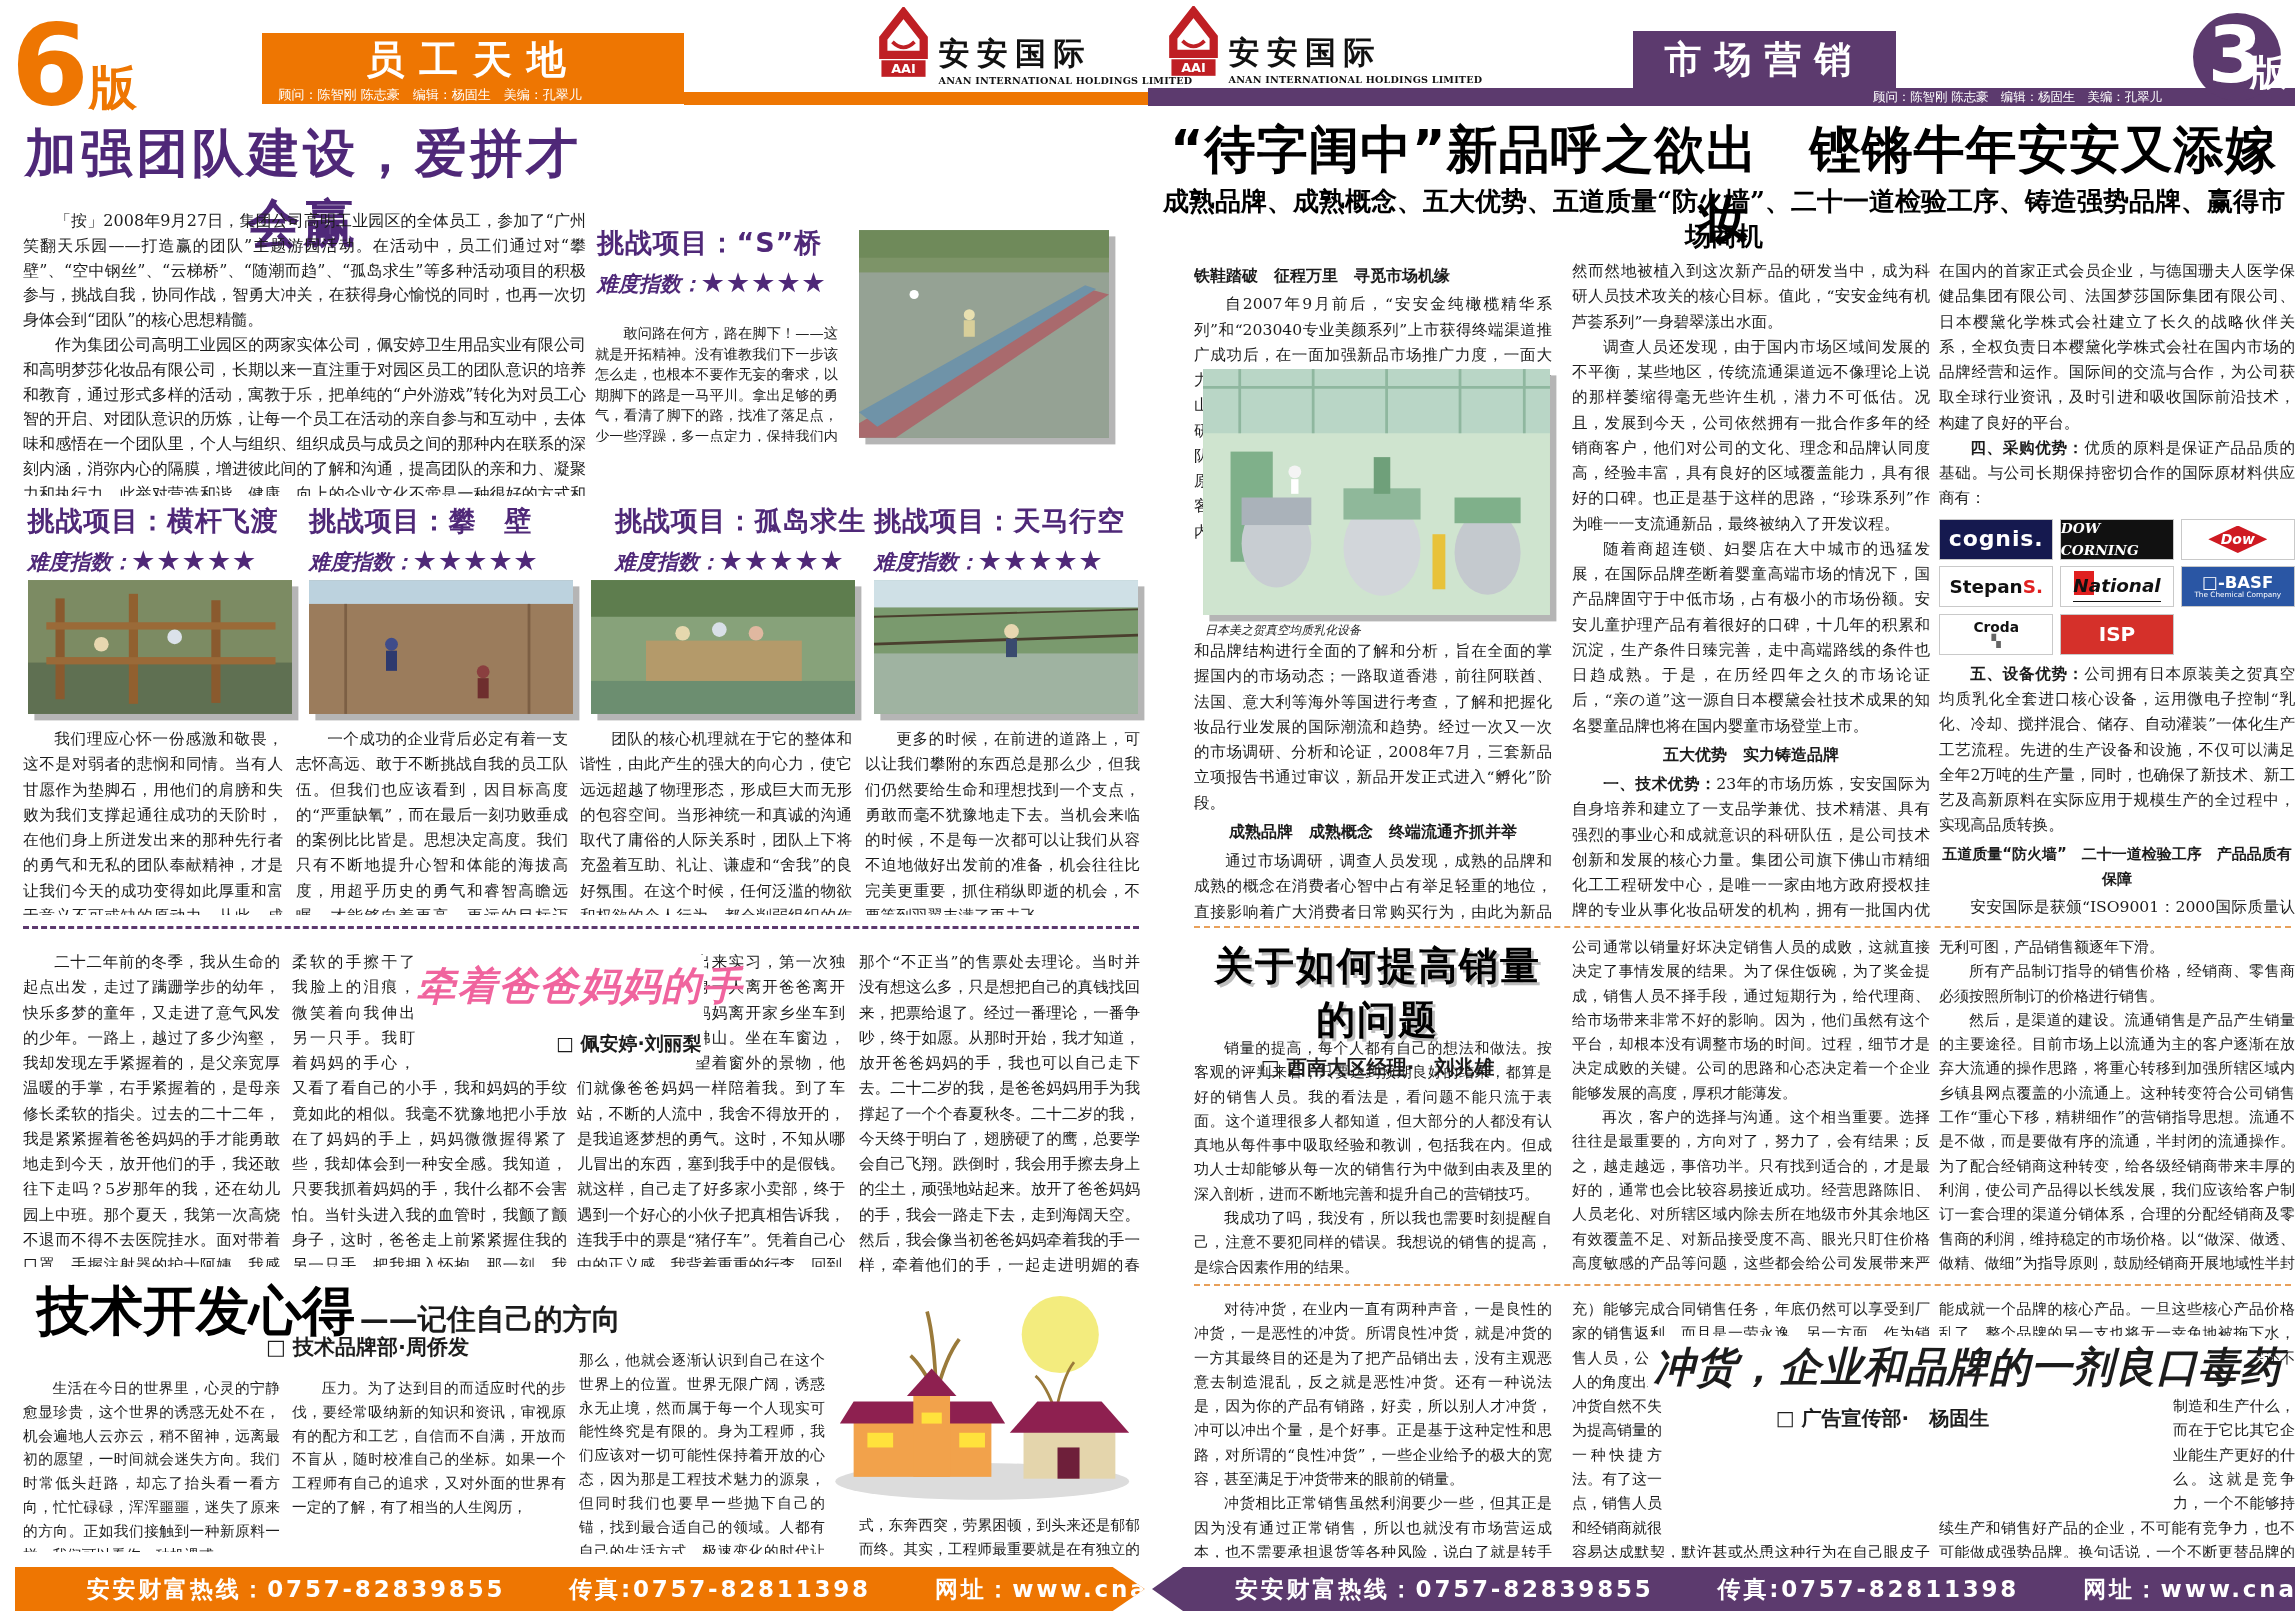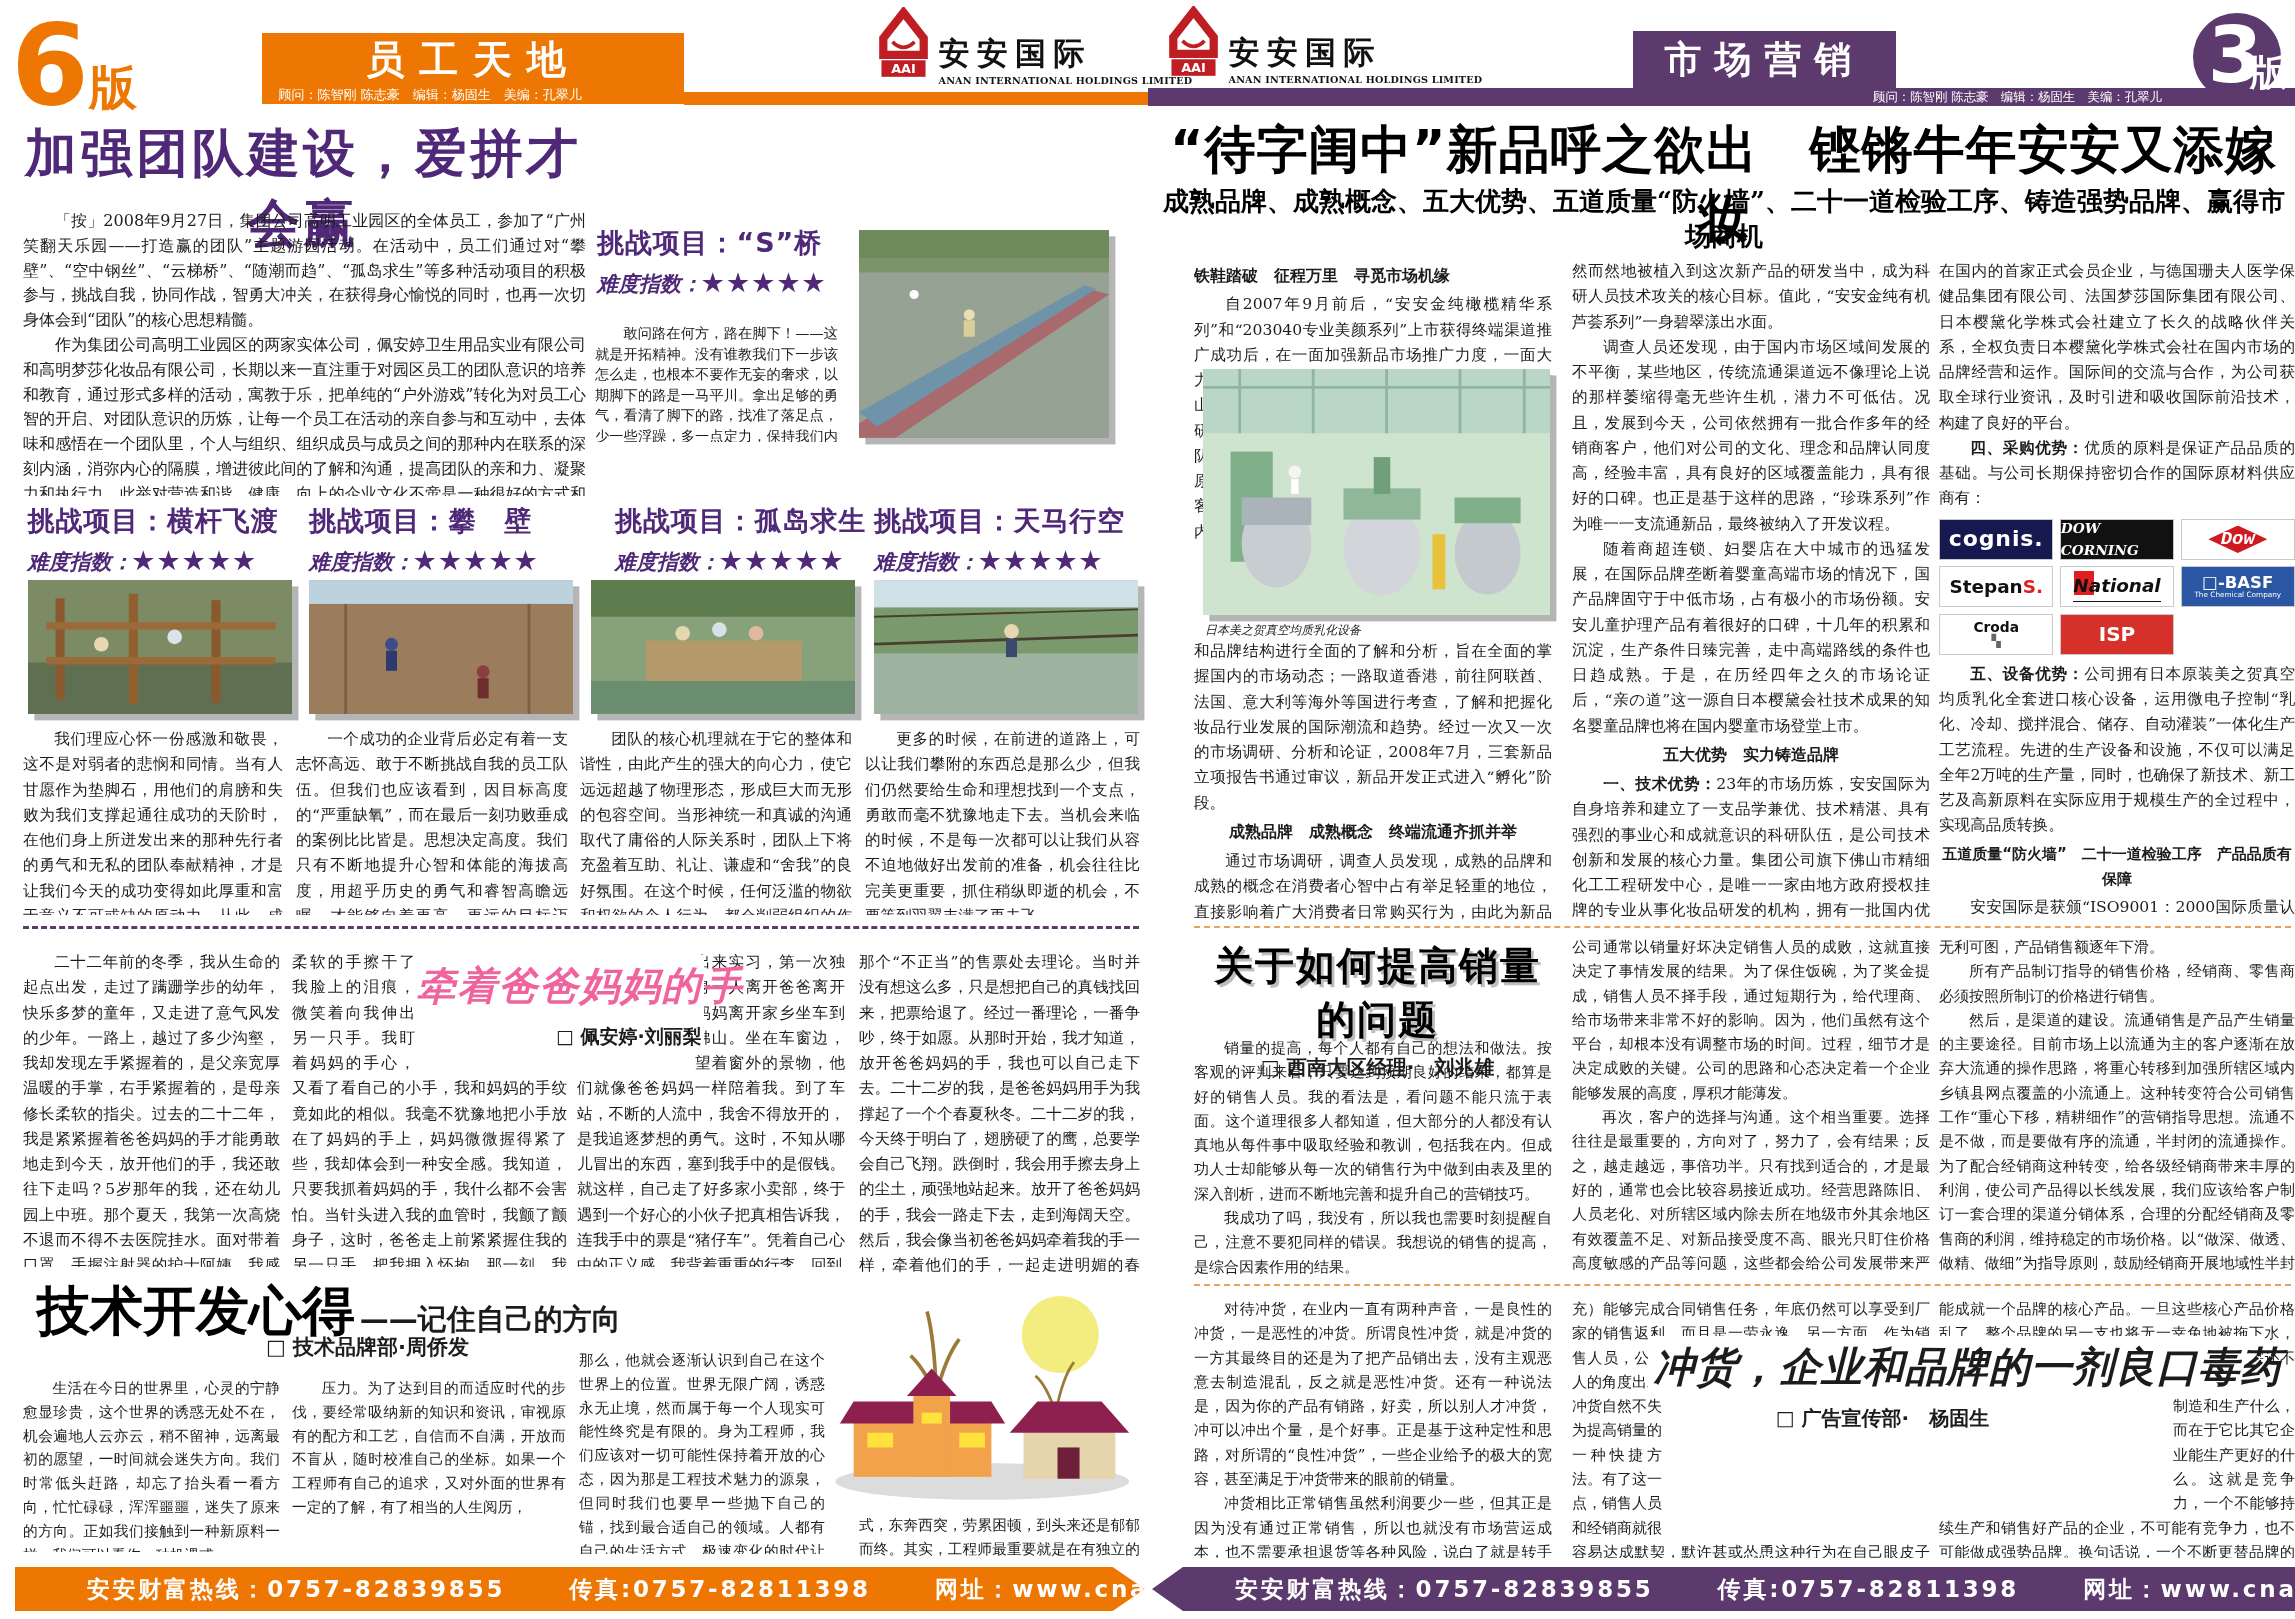--- a/index.html
+++ b/index.html
@@ -40,21 +40,21 @@
   .ch-label{color:#4F2878;font-weight:bold;font-size:27px;letter-spacing:0.9px;font-family:"DejaVu Sans",sans-serif;}
   .ch-diff{color:#4F2878;font-size:21px;font-style:italic;font-weight:bold;margin-top:7.3px;}
   .ch-diff .stars{font-style:normal;font-size:24px;letter-spacing:3.7px;}
   .photo{position:absolute;box-shadow:6.4px 6.4px 0 #b5b5b5;overflow:hidden;background:#9aa37c;}
   .caption{font-size:12px;font-style:italic;color:#222;margin-top:2.8px;}
   
   .div-purple{position:absolute;border-top:3.7px dashed #5C3A6E;}
   .div-orange{position:absolute;border-top:2.8px dashed #E8A05A;}
   
   .essay-title{color:#F0649E;font-weight:bold;font-size:39px;font-style:italic;letter-spacing:1.8px;white-space:nowrap;}
-  .essay-author{font-weight:bold;font-size:19px;margin-top:11px;text-align:right;font-family:"DejaVu Sans",sans-serif;}
+  .essay-author{font-weight:bold;font-size:19px;margin-top:18px;text-align:right;font-family:"DejaVu Sans",sans-serif;}
   
   .tech-title{position:absolute;left:37px;top:1276px;width:698px;white-space:nowrap;}
   .tech-title .t1{font-size:53px;font-weight:900;color:#000;}
   .tech-title .t2{font-size:29px;font-weight:bold;font-family:"DejaVu Sans",sans-serif;}
   .tech-author{position:absolute;left:138px;top:1333px;width:459px;text-align:center;font-weight:bold;
                font-size:21px;font-family:"DejaVu Sans",sans-serif;}
   
   .blead{font-weight:bold;text-align:center;text-indent:0!important;font-family:"DejaVu Sans",sans-serif;font-size:16px;margin:3.7px 0!important;}
   .advlabel{font-weight:bold;font-family:"DejaVu Sans",sans-serif;}
   
@@ -64,21 +64,21 @@
   .dump-title{position:absolute;left:1648px;top:1336px;width:606px;background:#fff;font-size:41px;font-weight:bold;
               font-style:italic;letter-spacing:0.9px;white-space:nowrap;padding:3.7px 0 1.8px 5.5px;}
   .dump-author{position:absolute;left:1772px;top:1403px;width:349px;background:#fff;font-weight:bold;font-size:20px;
                font-family:"DejaVu Sans",sans-serif;padding:1.8px 3.7px;}
   
   .logos{display:grid;grid-template-columns:1fr 1fr 1fr;gap:6.4px;margin:7.3px 0;}
   .lg{height:39px;border:0.9px solid #c9c9c9;display:flex;align-items:center;justify-content:center;
       font-family:"DejaVu Sans","Liberation Sans",sans-serif;overflow:hidden;background:#fff;}
   .lg-cognis{background:#15194f;color:#fff;font-weight:bold;font-size:22px;letter-spacing:0.9px;}
   .lg-dowcorning{background:#111;color:#fff;font-style:italic;font-weight:bold;font-size:13.8px;font-family:"DejaVu Serif",serif;}
-  .lg-dow{position:relative;color:#fff;font-weight:bold;font-size:19px;font-style:italic;font-family:Liberation Mono, monospace;}
+  .lg-dow{position:relative;color:#fff;font-weight:bold;font-size:14px;font-style:italic;}
   .lg-dow .diamond{position:absolute;width:59px;height:27.5px;background:#cf1a22;
                    clip-path:polygon(50% 0,100% 50%,50% 100%,0 50%);}
   .lg-dow span{position:relative;z-index:1;}
   .lg-stepan{color:#111;font-weight:bold;font-size:18.4px;}
   .lg-stepan em{color:#e02020;font-style:normal;}
   .lg-national{color:#111;font-weight:bold;font-style:italic;font-size:18.4px;position:relative;}
   .lg-national i{position:absolute;left:13px;top:3.7px;width:20px;height:24px;background:#e02020;z-index:0;}
   .lg-national span{position:relative;z-index:1;border-bottom:1.8px solid #111;}
   .lg-basf{background:#2a56a4;color:#fff;font-weight:bold;flex-direction:column;line-height:1;font-size:16.5px;}
   .lg-basf small{font-size:7.3px;font-weight:normal;}

